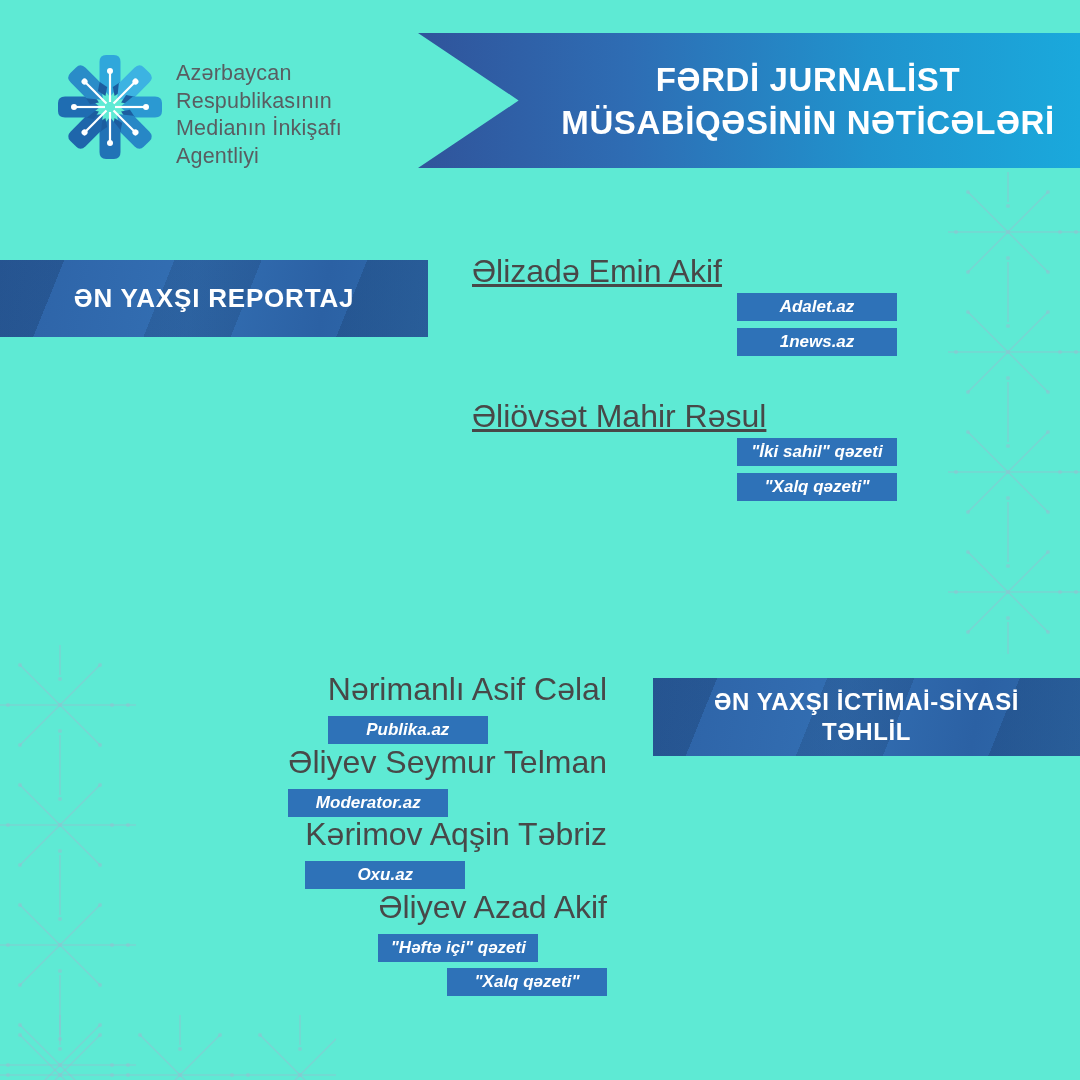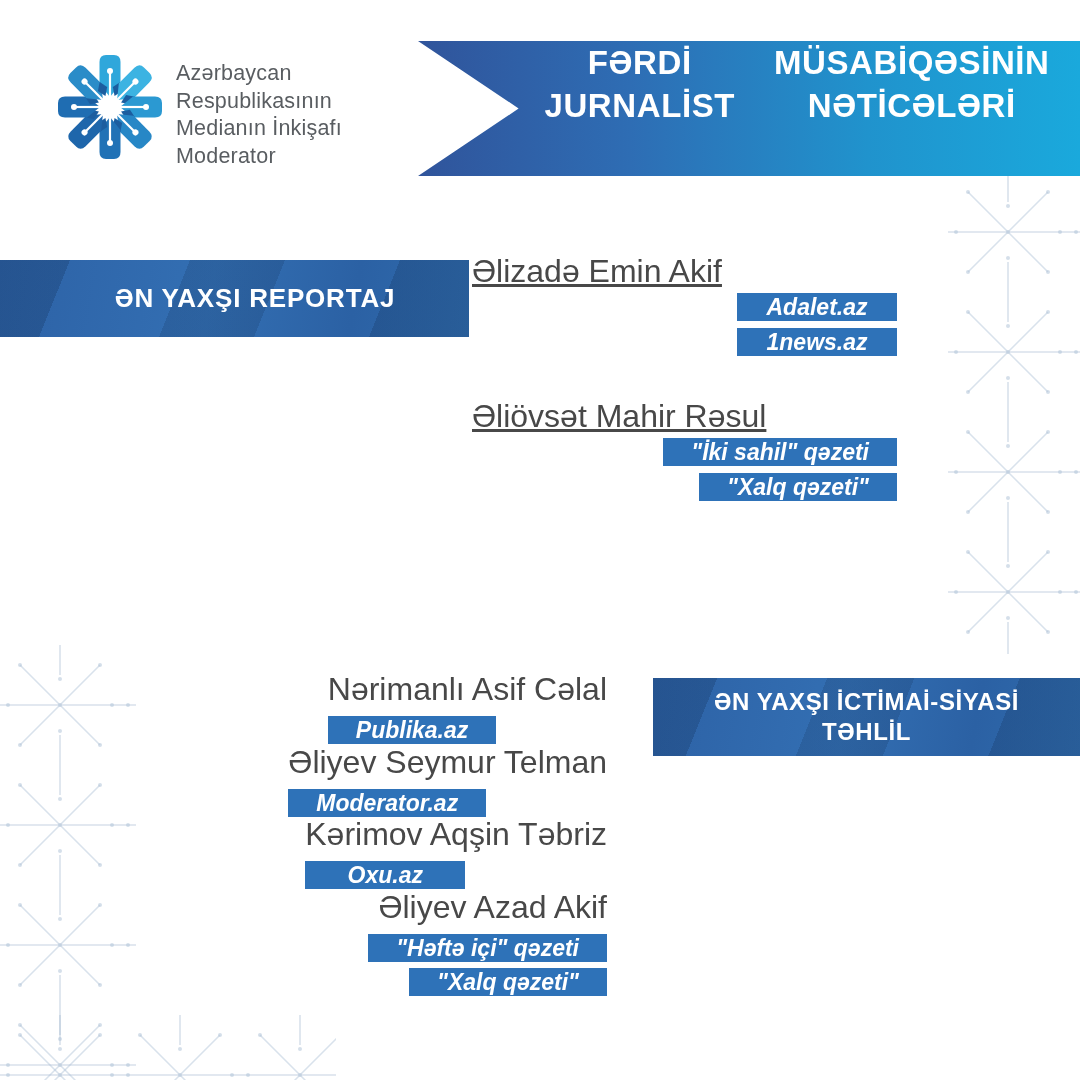--- a/index.html
+++ b/index.html
@@ -1,64 +1,64 @@
 <!DOCTYPE html>
 <html><head>
 <meta charset="utf-8">
 <style>
   html,body{margin:0;padding:0;background:#e8eaec;}
   .canvas{
     position:relative;width:1080px;height:1080px;overflow:hidden;
-    background:#ffffff;
+    background:#5eead4;
     font-family:"Liberation Sans", sans-serif;
   }
   
   .pattern{position:absolute;z-index:0;opacity:.8;}
   
   .logo{position:absolute;left:50px;top:44px;width:120px;height:126px;z-index:2;}
   .agency-text{
     position:absolute;left:176px;top:60px;z-index:2;
     font-size:21.5px;line-height:27.5px;font-weight:500;
     color:#595d61;letter-spacing:.2px;
   }
   .banner{
     position:absolute;left:418px;top:33px;width:662px;height:135px;z-index:2;
     background:linear-gradient(90deg,#30549b 0%,#2e6db4 32%,#2093cd 68%,#1aa9dc 100%);
     clip-path:polygon(0 0,100% 0,100% 100%,0 100%,15.2% 50%);
-    display:flex;flex-direction:row;justify-content:center;
-    padding-left:118px;box-sizing:border-box;margin-top:8px;
+    display:flex;flex-direction:column;justify-content:center;
+    padding-left:118px;box-sizing:border-box;
   }
   .banner-line{
     color:#ffffff;font-weight:bold;font-size:33px;line-height:43px;
     text-align:center;letter-spacing:.6px;
   }
   
   .section-header{
     position:absolute;z-index:2;color:#fff;font-weight:bold;
     display:flex;align-items:center;justify-content:center;text-align:center;
     background:
       linear-gradient(112deg, rgba(8,28,58,.20) 0% 14%, rgba(255,255,255,0) 14% 38%,
         rgba(10,32,64,.16) 38% 57%, rgba(255,255,255,0) 57% 80%, rgba(8,28,58,.18) 80% 100%),
       linear-gradient(100deg,#2d62a6 0%,#336fb3 45%,#2b61a4 75%,#306cae 100%);
   }
-  .sec1-header{left:0;top:260px;width:428px;height:77px;font-size:26px;letter-spacing:.8px;padding-left:41px;}
+  .sec1-header{left:0;top:260px;width:428px;height:77px;font-size:26px;letter-spacing:.8px;}
   .sec2-header{left:653px;top:678px;width:427px;height:78px;font-size:24px;line-height:30px;letter-spacing:.6px;justify-content:flex-end;}
   .sec2-header .hdr-inner{max-width:360px;margin:0 auto;}
   
   .winners-list{position:absolute;z-index:2;display:flex;flex-direction:column;}
   .sec1-list{left:472px;top:252px;width:425px;}
   .sec2-list{left:185px;top:670px;width:422px;align-items:flex-end;}
   .winner-item{display:flex;flex-direction:column;height:72.5px;}
   .winner-name{
     font-size:32px;line-height:38px;color:#484848;white-space:nowrap;
   }
   .outlet-tag{
     margin-top:3px;height:28px;line-height:28px;box-sizing:border-box;
-    min-width:160px;padding:0 28px;background:#2e72b8;color:#ffffff;
-    font-weight:bold;font-style:italic;font-size:23px;text-align:center;
+    min-width:160px;padding:0 12px;background:#2e72b8;color:#ffffff;
+    font-weight:bold;font-style:italic;font-size:17px;text-align:center;
     align-self:flex-end;white-space:nowrap;
   }
   .sec1-list .winner-name{align-self:flex-start;text-decoration:underline;}
   .sec1-list .outlet-tag{align-self:flex-end;}
   .sec2-list .winner-name{align-self:flex-end;}
   .sec2-list .outlet-tag{align-self:flex-start;margin-top:8px;}
 </style>
 </head>
 <body>
 
@@ -186,21 +186,21 @@
           <circle cx="0" cy="-36" r="3" fill="#ffffff"></circle>
           <path d="M0 -12 L5 -19.5 L0 -27 L-5 -19.5 Z" fill="#1c5d9f" transform="rotate(22.5)"></path>
         </g>
       </g>
   </svg>
 
   <div class="agency-text">
     <div>Azərbaycan</div>
     <div>Respublikasının</div>
     <div>Medianın İnkişafı</div>
-    <div>Moderator</div>
+    <div>Agentliyi</div>
   </div>
 
   <div class="banner">
     <div class="banner-line">FƏRDİ JURNALİST</div>
     <div class="banner-line">MÜSABİQƏSİNİN NƏTİCƏLƏRİ</div>
   </div>
 
   <div class="section-header sec1-header">
     <div class="hdr-inner">ƏN YAXŞI REPORTAJ</div>
   </div>

